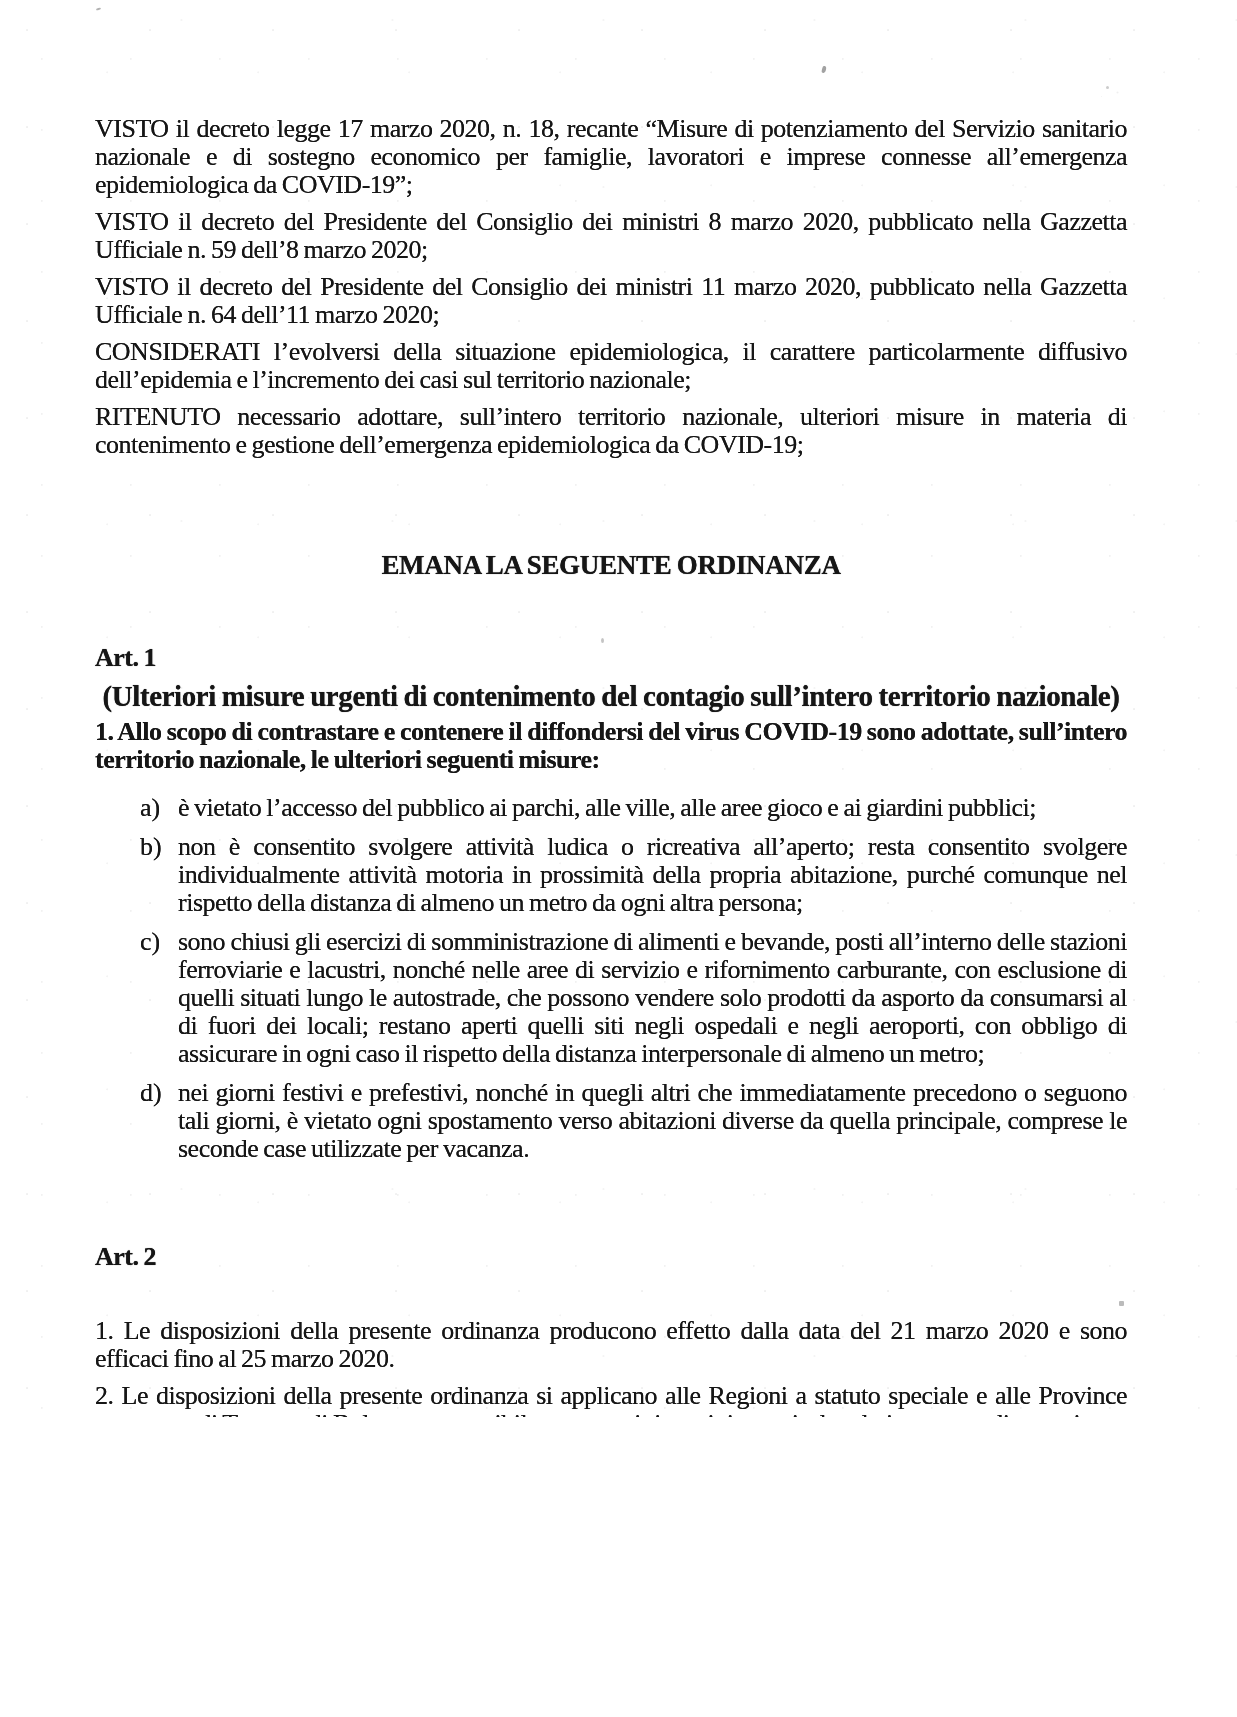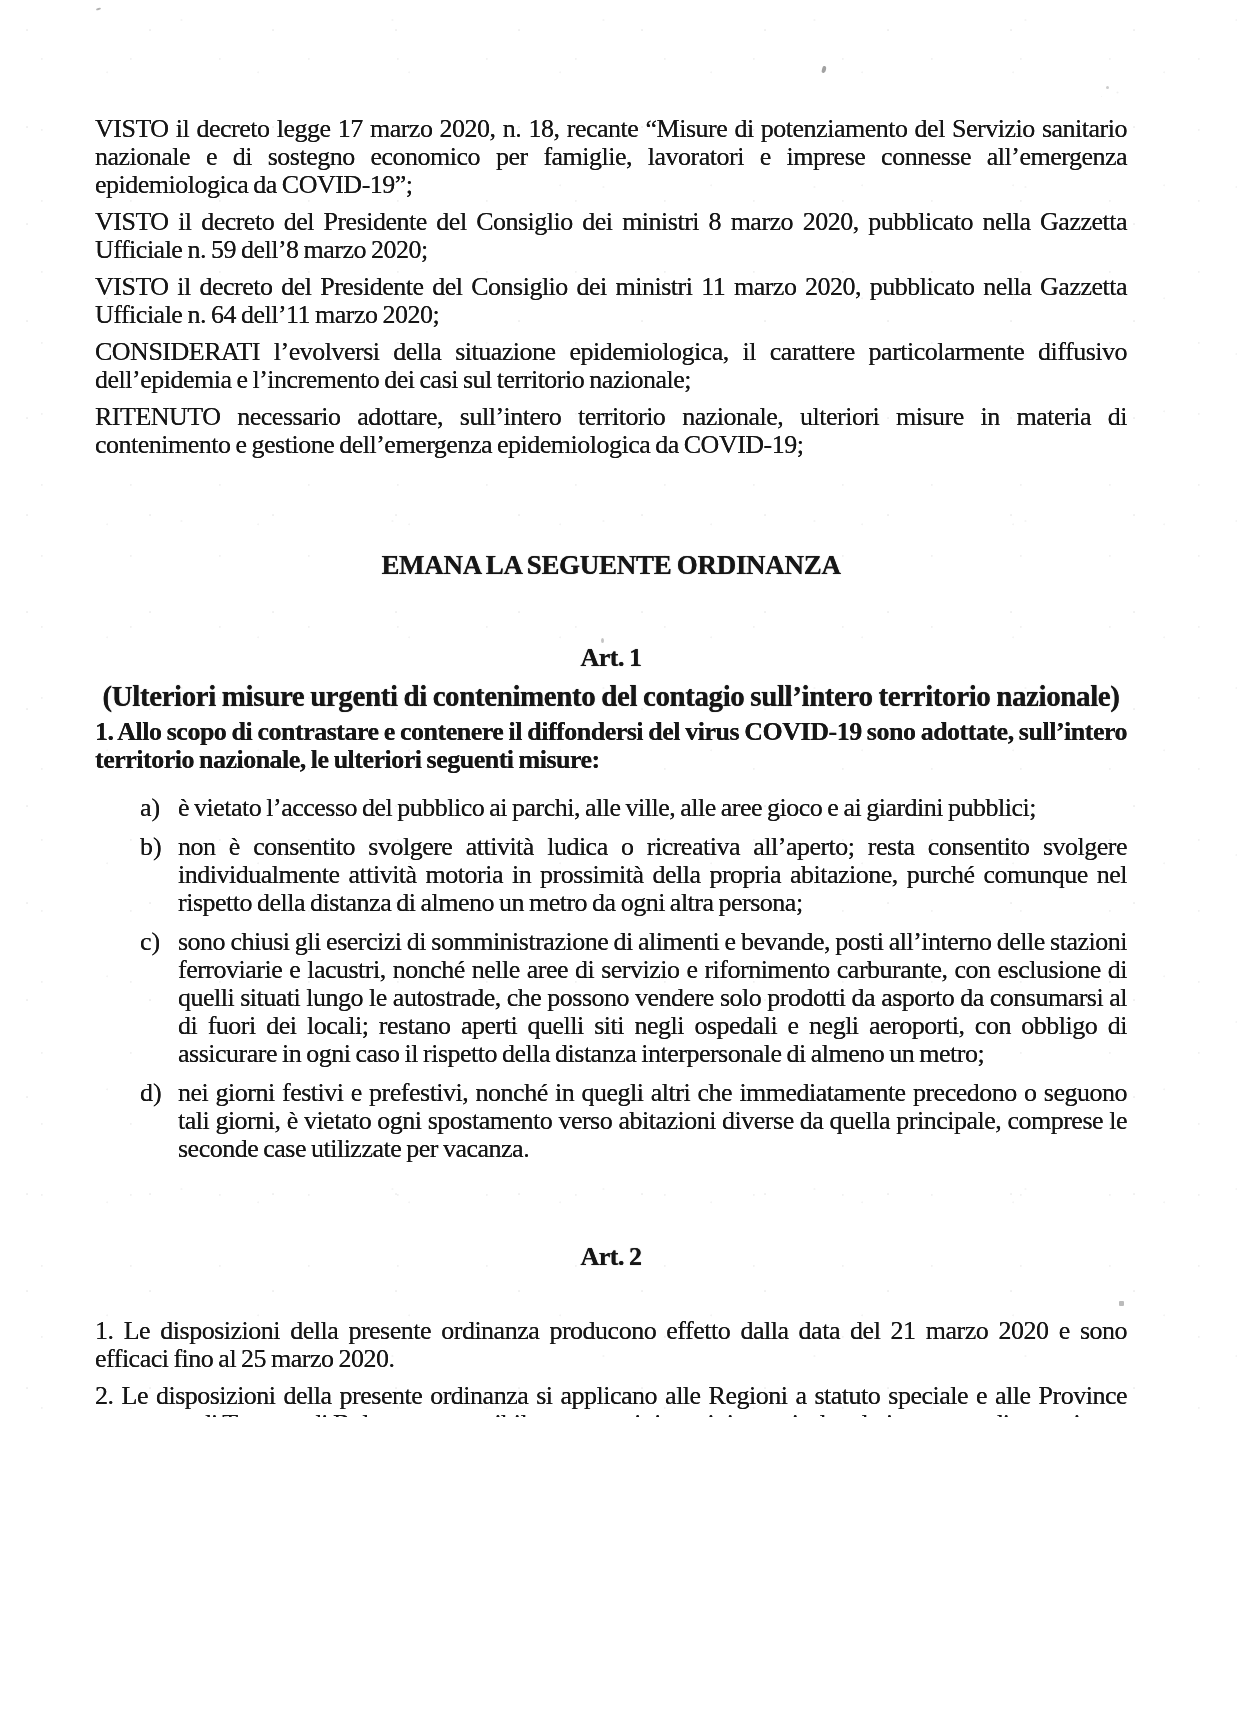--- a/index.html
+++ b/index.html
@@ -43,21 +43,21 @@
     margin-top: 92px;
     text-align: center;
     font-weight: bold;
     font-size: 27px;
     line-height: 28px;
     letter-spacing: -0.3px;
     text-shadow: 0 0 0.7px rgba(0,0,0,0.9);
   }
   .art-title {
     margin-top: 65px;
-    text-align: center;
+    text-align: left;
     font-weight: bold;
     font-size: 26px;
     line-height: 28px;
     text-shadow: 0 0 0.7px rgba(0,0,0,0.9);
   }
   .art-title.second { margin-top: 80px; }
   .art-subtitle {
     margin-top: 10px;
     text-align: center;
     font-weight: bold;

